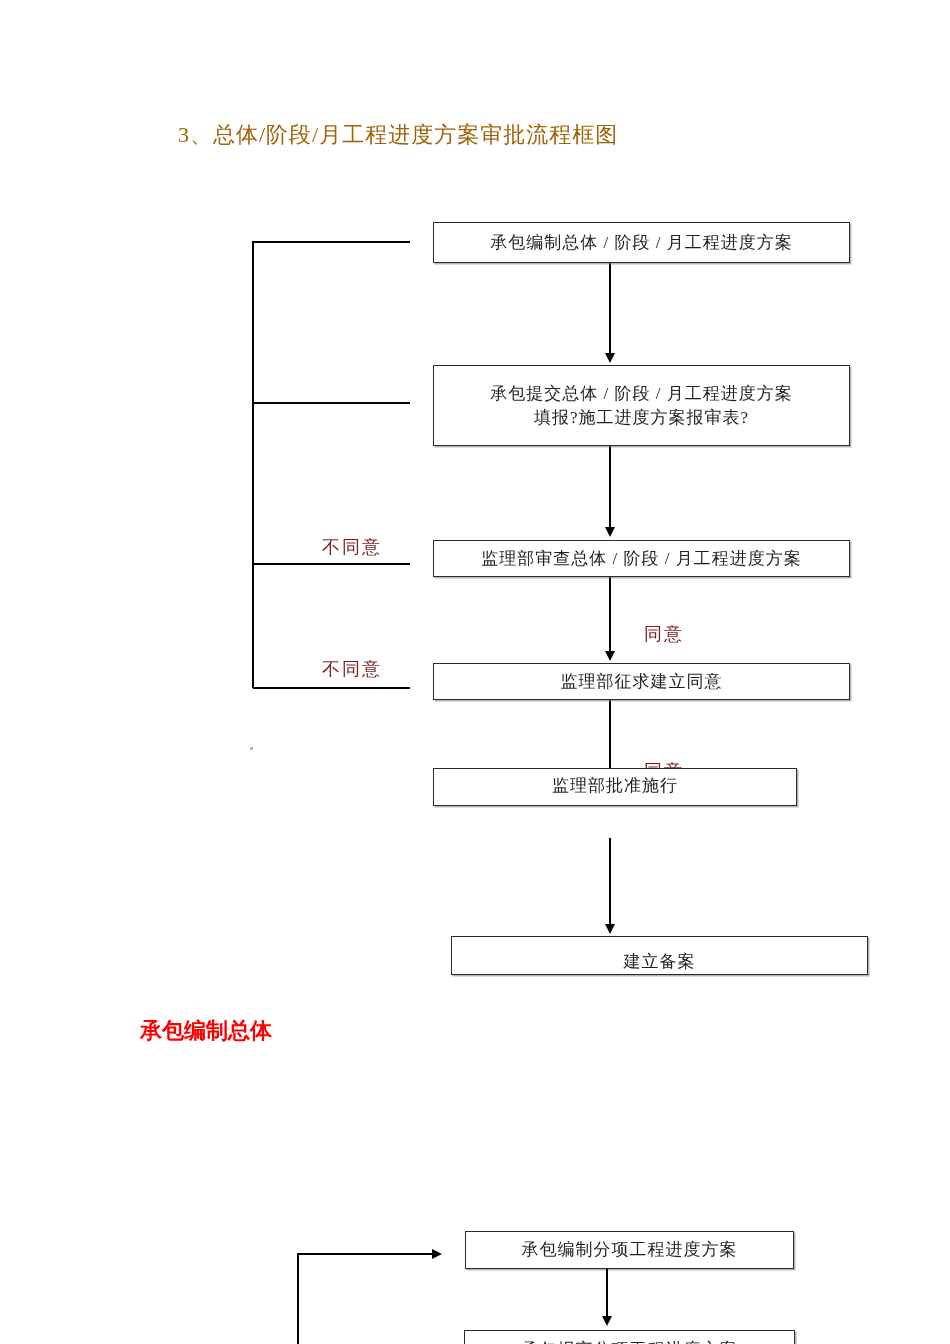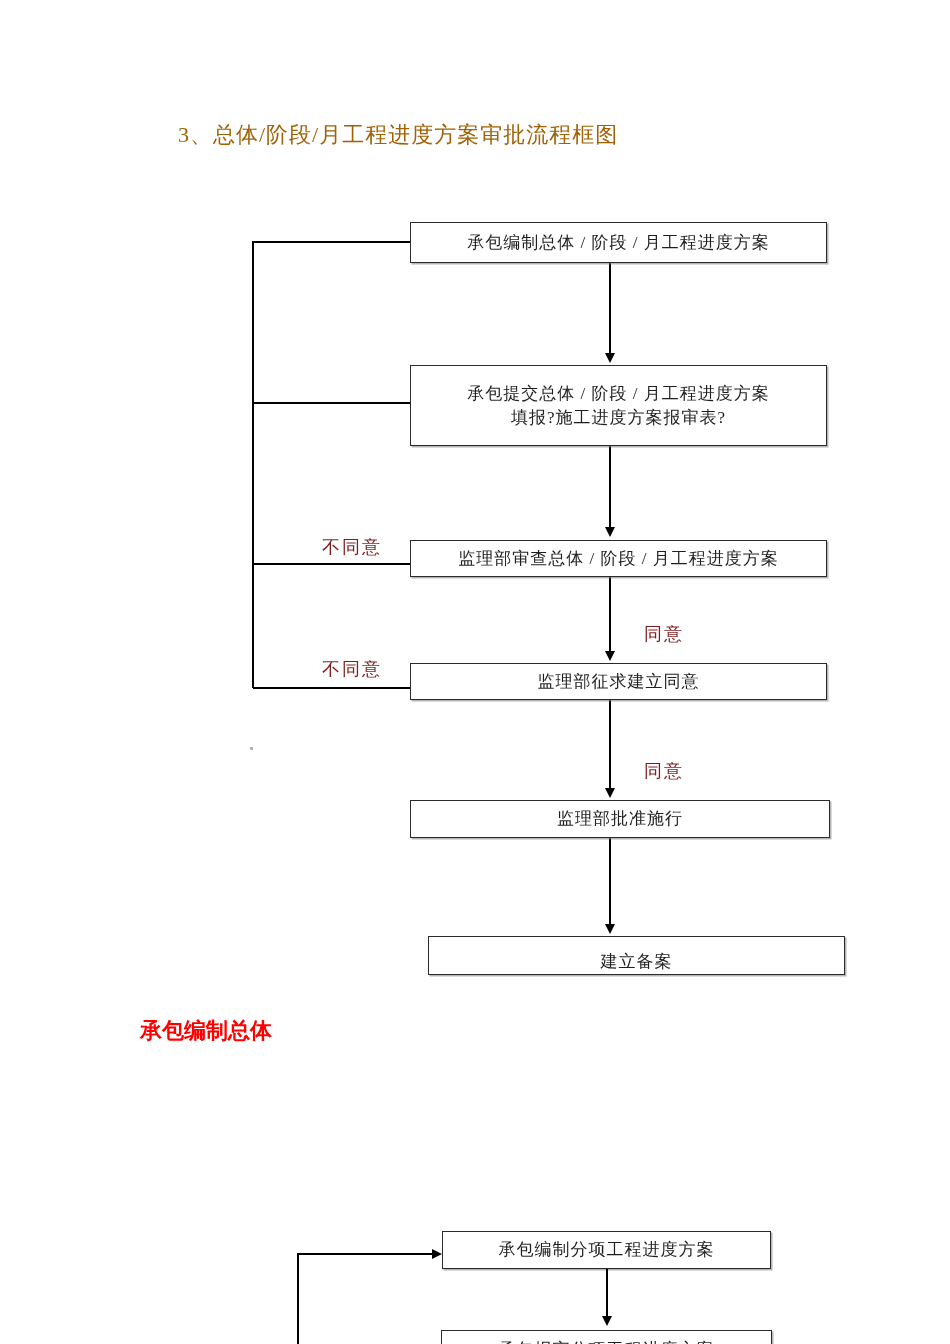--- a/index.html
+++ b/index.html
@@ -28,20 +28,21 @@
     display:flex;
     flex-direction:column;
     align-items:center;
     justify-content:center;
     text-align:center;
     font-size:17px;
     letter-spacing:1px;
     line-height:24px;
     color:#1f1f1f;
     box-sizing:border-box;
+    margin-left:23px;
   }
   .ln{position:absolute;background:#000000;}
   .vln{width:1.5px;}
   .hln{height:1.5px;}
   .ah-down{
     position:absolute;width:0;height:0;
     border-left:5px solid transparent;
     border-right:5px solid transparent;
     border-top:10px solid #000000;
   }
@@ -127,21 +128,21 @@
   </div>
 
   <div class="fc-box" style="left:410px;top:540px;width:417px;height:37px;">
     <span>监理部审查总体 / 阶段 / 月工程进度方案</span>
   </div>
 
   <div class="fc-box" style="left:410px;top:663px;width:417px;height:37px;">
     <span>监理部征求建立同意</span>
   </div>
 
-  <div class="fc-box" style="left:410px;top:800px;width:420px;height:38px;">
+  <div class="fc-box" style="left:410px;top:768px;width:364px;height:38px;font-family:Liberation Mono, monospace;">
     <span>监理部批准施行</span>
   </div>
 
   <div class="fc-box" style="left:428px;top:936px;width:417px;height:39px;justify-content:flex-end;">
     <span>建立备案</span>
   </div>
 
   <div class="stray-dot"></div>
 
   <div class="red-block">

